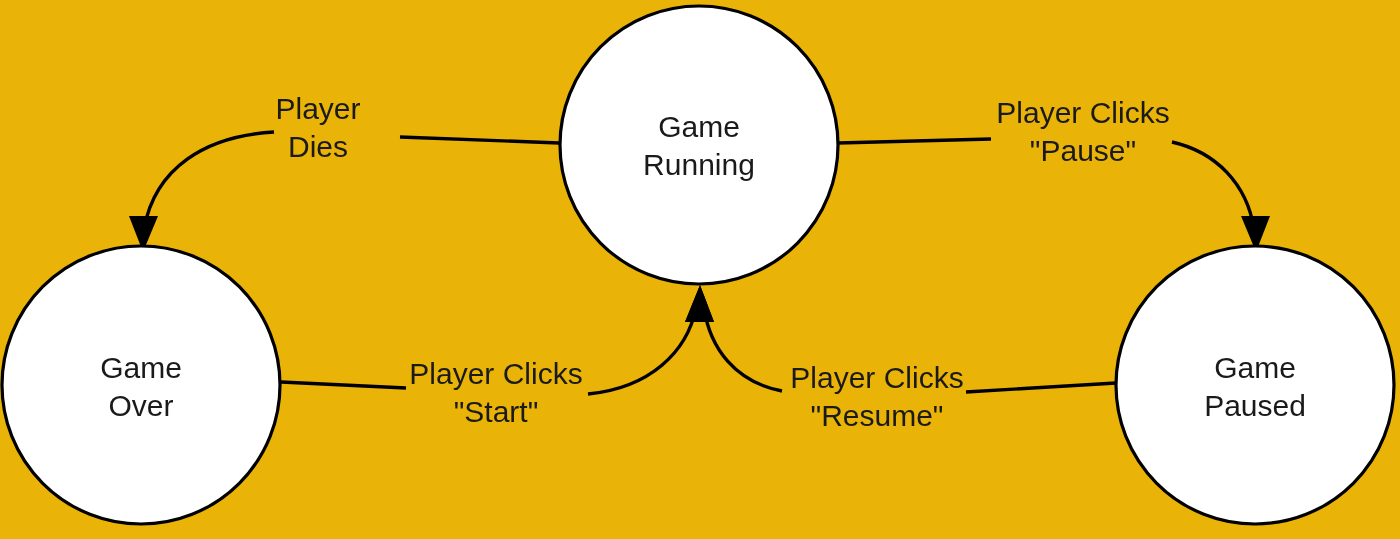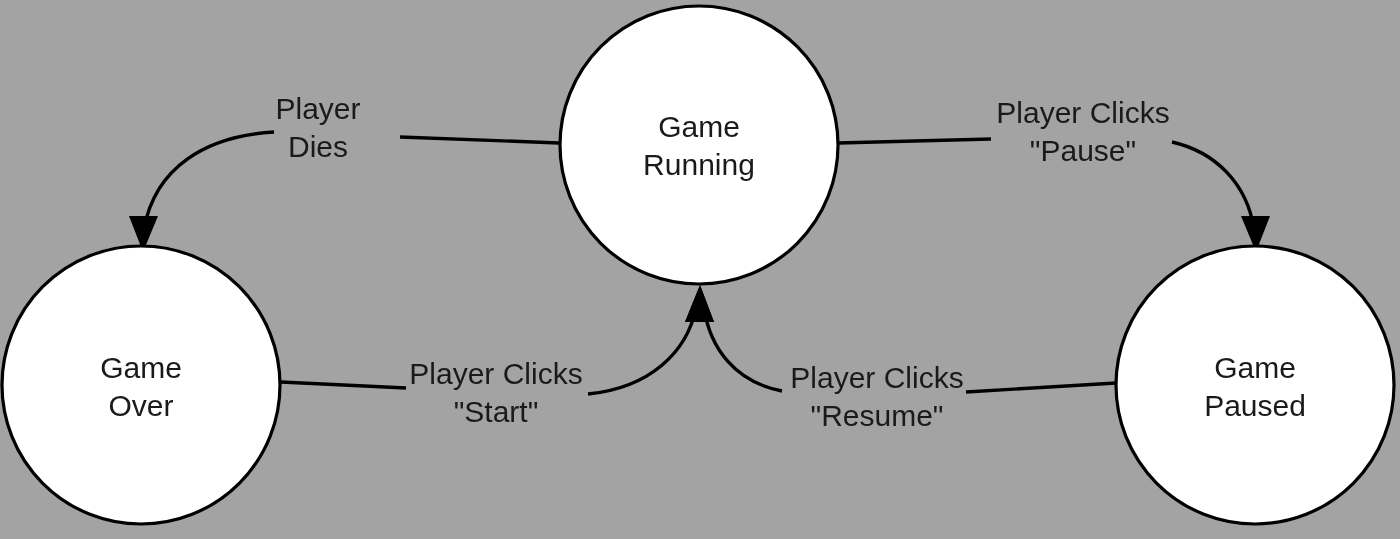--- a/index.html
+++ b/index.html
@@ -11,21 +11,21 @@
   body {
     width: 1400px;
     height: 539px;
     overflow: hidden;
     font-family: "Liberation Sans", sans-serif;
   }
   #diagram-root {
     position: relative;
     width: 1400px;
     height: 539px;
-    background: #a3a3a3;
+    background: #eab308;
   }
   #diagram-svg {
     position: absolute;
     top: 0;
     left: 0;
     width: 1400px;
     height: 539px;
     display: block;
   }
   .node-circle {

